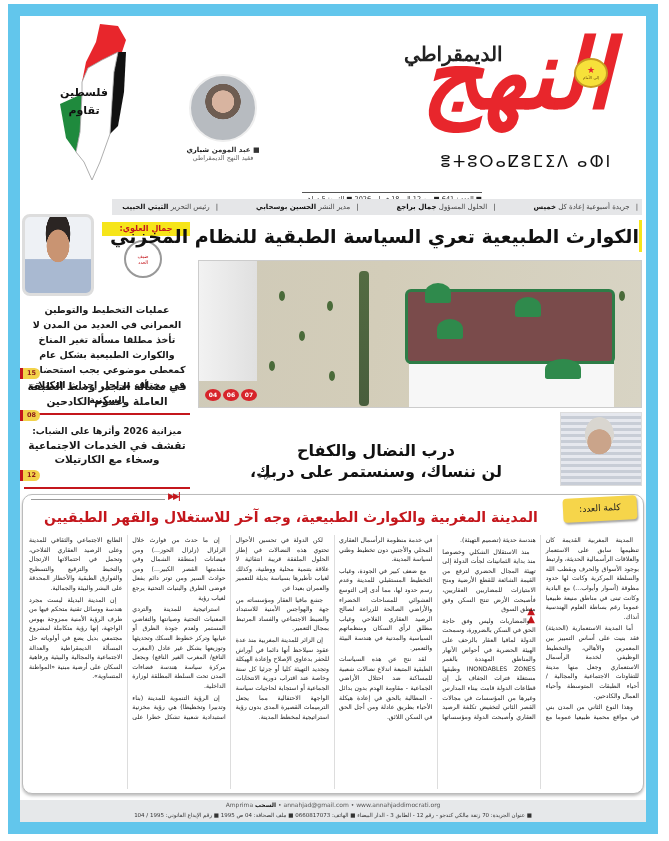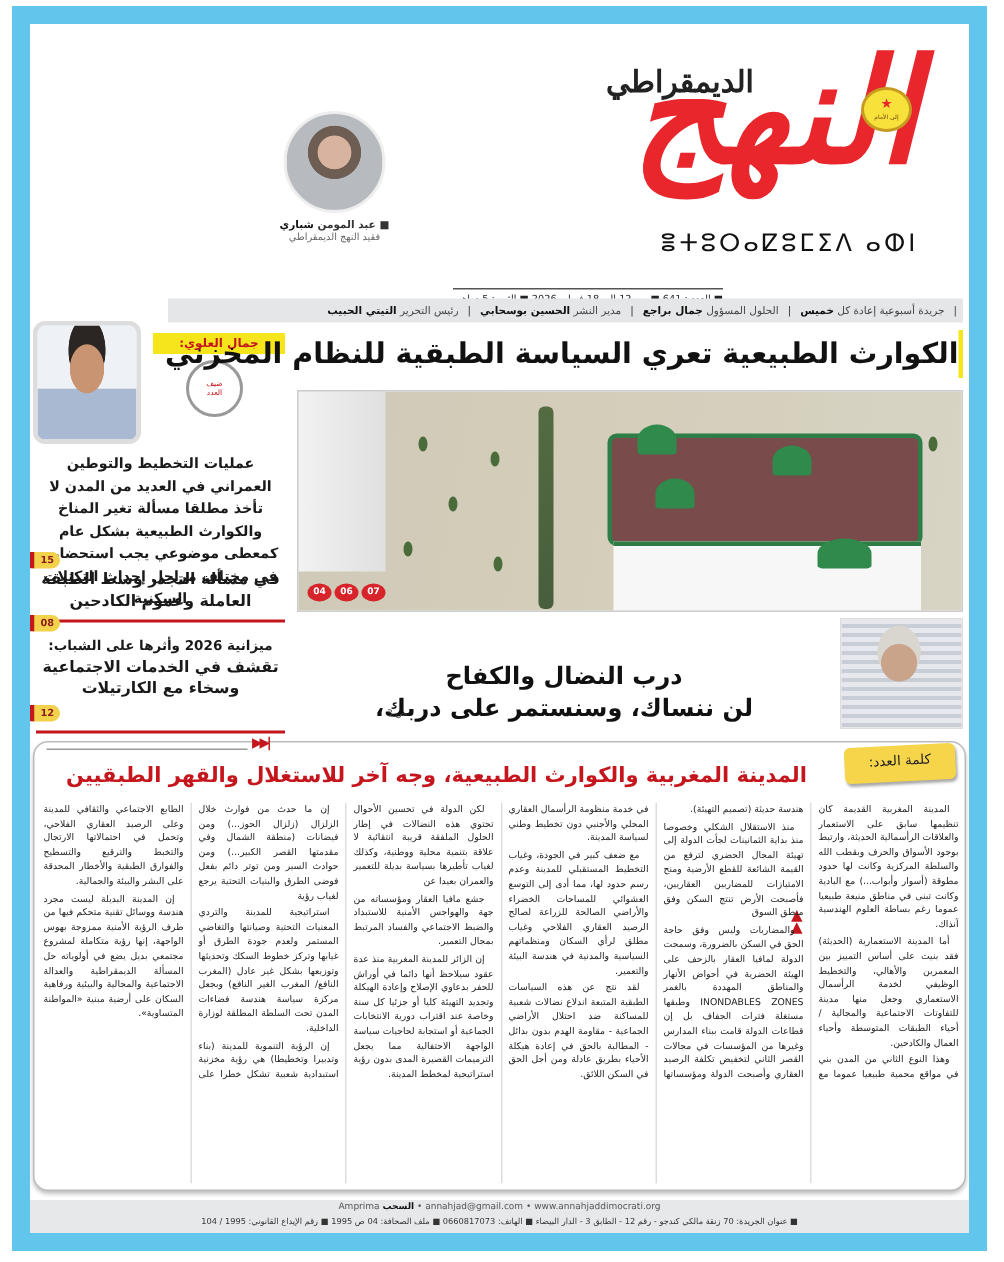--- a/index.html
+++ b/index.html
@@ -35,21 +35,21 @@
   .emblem-star { color: #e8262c; font-size: 9px; line-height: 9px; }
   .emblem-text { font-size: 4px; color: #6b4a10; direction: rtl; }
   .tifinagh { position: absolute; left: 420px; top: 136px; font-size: 16px; color: #111;
     letter-spacing: 2px; font-family: "DejaVu Sans", sans-serif; }
 
   .issue-bar { position: absolute; left: 282px; top: 176px; width: 180px; border-top: 1px solid #555; border-bottom: 1px solid #555;
     padding: 2px 0; direction: rtl; font-size: 6.5px; color: #222; text-align: right; white-space: nowrap; }
 
   .staff-bar { position: absolute; left: 92px; top: 183px; width: 530px; height: 16px; background: #e5e6e8;
     direction: rtl; font-size: 7px; color: #444; display: flex; align-items: center; gap: 6px; padding: 0 4px; white-space: nowrap; overflow: hidden; }
-  .staff-bar b { color: #111; }
+  .staff-bar b { color: #111; margin-left: 32px; }
   .staff-bar .sep { color: #333; }
 
   
   .leftcol { position: absolute; left: 0; top: 168px; width: 172px; height: 310px; }
   .alaoui-photo { position: absolute; left: 2px; top: 30px; width: 72px; height: 82px; border-radius: 8px;
     border: 3px solid #ddd; background:
       radial-gradient(ellipse at 50% 38%, #c99472 0 24%, transparent 25%),
       radial-gradient(ellipse at 50% 22%, #2b2523 0 26%, transparent 27%),
       linear-gradient(#eef1f5 0 55%, #a9b9d1 56% 100%); }
   .alaoui-tag { position: absolute; left: 82px; top: 38px; width: 88px; height: 14px; background: #f6e51a;
@@ -117,20 +117,32 @@
   .footer-line2 { font-size: 5.5px; color: #333; line-height: 10px; white-space: nowrap; overflow: hidden; }
 </style>
 </head>
 <body>
 
 <div class="frame">
   <div class="frame-border"></div>
   <div class="inner">
 
     <div class="masthead">
+      <div class="palestine">
+        <svg width="115" height="160" viewBox="0 0 115 160">
+          <path d="M70 2 L88 4 L96 18 L92 30 L72 38 L58 46 L52 60 L56 40 L66 20 Z" fill="#e8262c"></path>
+          <path d="M88 30 L96 30 L94 70 L88 104 L80 112 L82 80 L84 50 Z" fill="#111"></path>
+          <path d="M30 82 L52 72 L50 110 L46 130 L36 116 Z" fill="#1f8a3d"></path>
+          <path d="M52 60 L58 46 L72 38 L88 30 L84 50 L82 80 L80 112 L70 140 L62 158 L54 140 L46 130 L50 110 L52 72 Z" fill="#ffffff" stroke="#999" stroke-width="0.8"></path>
+        </svg>
+        <div class="pal-label">
+          <div>فلسطين</div>
+          <div>تقاوم</div>
+        </div>
+      </div>
 
       <div class="founder">
         <div class="founder-photo"></div>
         <div class="founder-name">
           <span>■ </span><span>عبد المومن</span>
           <b>شباري</b>
         </div>
         <div class="founder-role">فقيد النهج الديمقراطي</div>
       </div>
 

